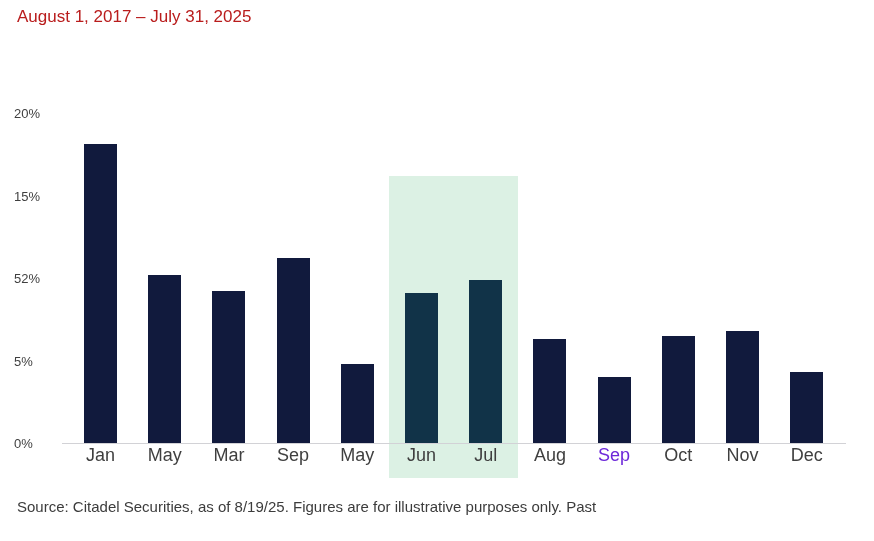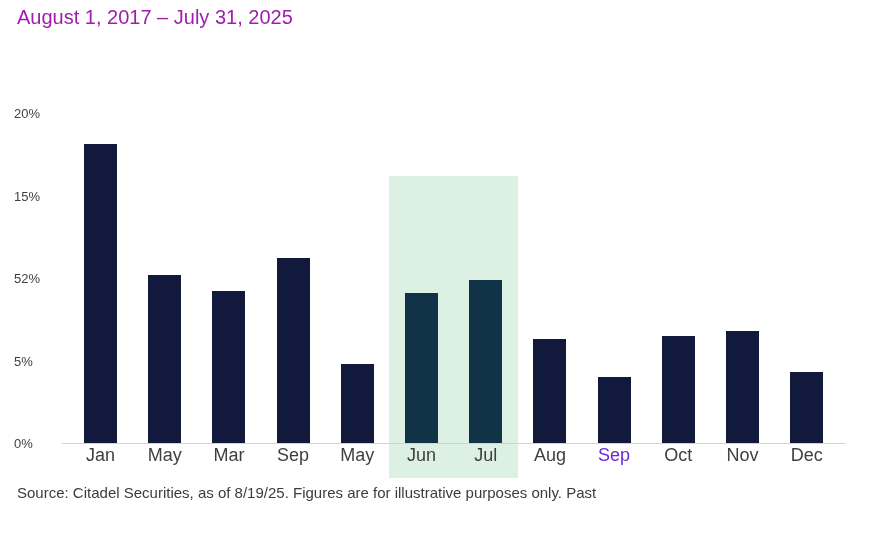--- a/index.html
+++ b/index.html
@@ -25,23 +25,23 @@
   }
   #chart-title {
     font-size: 20px;
     font-weight: bold;
     letter-spacing: -0.2px;
     color: #1a1a1a;
     line-height: 26px;
     white-space: nowrap;
   }
   #chart-subtitle {
-    font-size: 20px;
+    font-size: 17px;
     font-weight: normal;
-    color: #a21caf;
+    color: #b91c1c;
     line-height: 24px;
     margin-top: 1px;
     white-space: nowrap;
   }
 
   
   #plot-area {
     position: absolute;
     left: 0;
     top: 0;
@@ -98,21 +98,21 @@
     text-align: center;
     font-size: 18px;
     color: #3f3f3f;
     line-height: 14px;
   }
 
   
   #source-note {
     position: absolute;
     left: 17px;
-    top: 481px;
+    top: 495px;
     width: 800px;
     font-size: 15px;
     color: #3c3c3c;
     line-height: 23px;
   }
 </style>
 </head>
 <body>
 
 <div id="chart-header">

